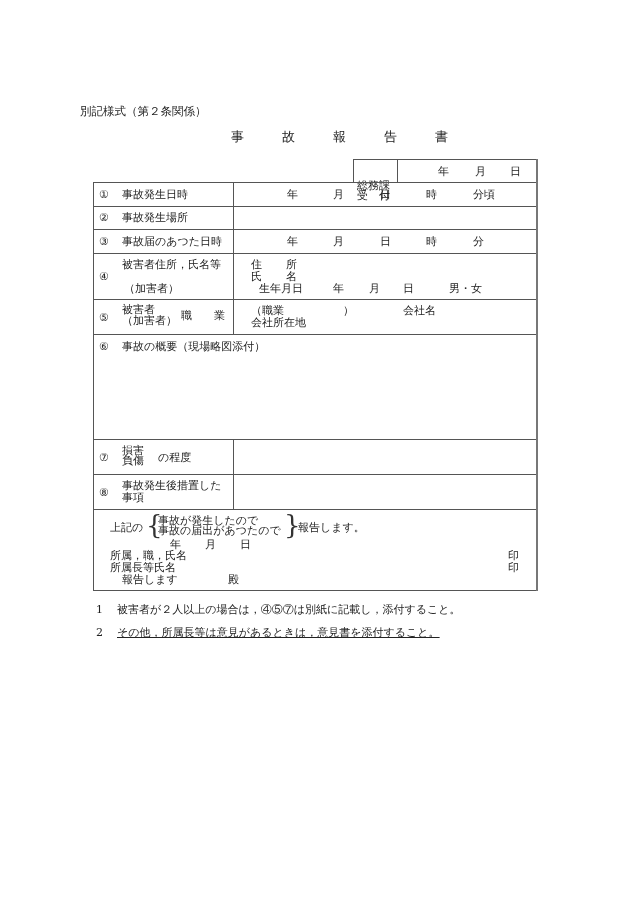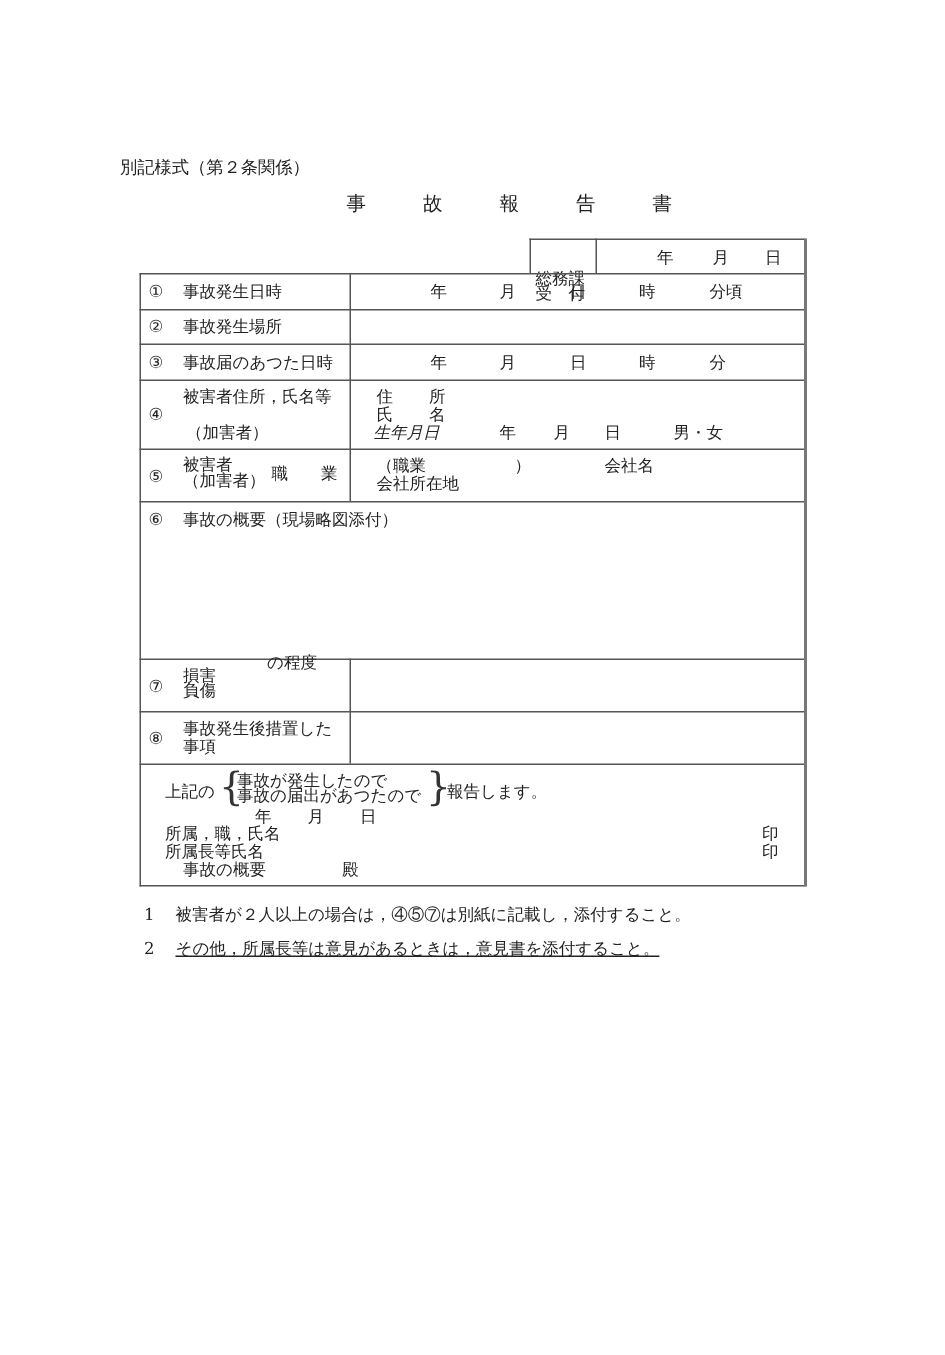--- a/index.html
+++ b/index.html
@@ -80,21 +80,21 @@
 </div>
 
 <div>
   <div class="abs" style="left:99px;top:271px;">④</div>
   <div class="abs" style="left:122px;top:259px;">被害者住所，氏名等</div>
   <div class="abs" style="left:124px;top:283px;">（加害者）</div>
   <div class="abs" style="left:251px;top:259px;">住</div>
   <div class="abs" style="left:286px;top:259px;">所</div>
   <div class="abs" style="left:251px;top:271px;">氏</div>
   <div class="abs" style="left:286px;top:271px;">名</div>
-  <div class="abs" style="left:249px;top:283px;font-style:italic;">生年月日</div>
+  <div class="abs" style="left:259px;top:283px;">生年月日</div>
   <div class="abs" style="left:333px;top:283px;">年</div>
   <div class="abs" style="left:369px;top:283px;">月</div>
   <div class="abs" style="left:403px;top:283px;">日</div>
   <div class="abs" style="left:449px;top:283px;">男・女</div>
 </div>
 
 <div>
   <div class="abs" style="left:99px;top:312px;">⑤</div>
   <div class="abs" style="left:122px;top:304px;">被害者</div>
   <div class="abs" style="left:122px;top:315px;">（加害者）</div>
@@ -110,21 +110,21 @@
   <div class="abs" style="left:122px;top:341px;">事故の概要（現場略図添付）</div>
   <div class="abs" style="left:96px;top:356px;width:438px;height:80px;"></div>
 </div>
 
 <div>
   <div class="abs" style="left:99px;top:452px;">⑦</div>
   <div class="abs tight" style="left:122px;top:446px;">
     <div>損害</div>
     <div>負傷</div>
   </div>
-  <div class="abs" style="left:158px;top:436px;margin-left:20px;">の程度</div>
+  <div class="abs" style="left:158px;top:452px;">の程度</div>
   <div class="abs" style="left:236px;top:441px;width:298px;height:31px;"></div>
 </div>
 
 <div>
   <div class="abs" style="left:99px;top:487px;">⑧</div>
   <div class="abs" style="left:122px;top:480px;">事故発生後措置した</div>
   <div class="abs" style="left:122px;top:492px;">事項</div>
   <div class="abs" style="left:236px;top:476px;width:298px;height:31px;"></div>
 </div>
 
@@ -139,21 +139,21 @@
   <div class="abs" style="left:298px;top:522px;">報告します。</div>
 
   <div class="abs" style="left:170px;top:539px;">年</div>
   <div class="abs" style="left:205px;top:539px;">月</div>
   <div class="abs" style="left:240px;top:539px;">日</div>
 
   <div class="abs" style="left:110px;top:550px;">所属，職，氏名</div>
   <div class="abs" style="left:508px;top:550px;">印</div>
   <div class="abs" style="left:110px;top:562px;">所属長等氏名</div>
   <div class="abs" style="left:508px;top:562px;">印</div>
-  <div class="abs" style="left:122px;top:574px;">事故の概要</div>
+  <div class="abs" style="left:122px;top:574px;">報告します</div>
   <div class="abs" style="left:228px;top:574px;">殿</div>
 </div>
 
 <div>
   <div class="abs" style="left:96px;top:604px;">1</div>
   <div class="abs" style="left:117px;top:604px;">被害者が２人以上の場合は，④⑤⑦は別紙に記載し，添付すること。</div>
   <div class="abs" style="left:96px;top:627px;">2</div>
   <div class="abs" style="left:117px;top:627px;text-decoration:underline;">その他，所属長等は意見があるときは，意見書を添付すること。</div>
 </div>
 

